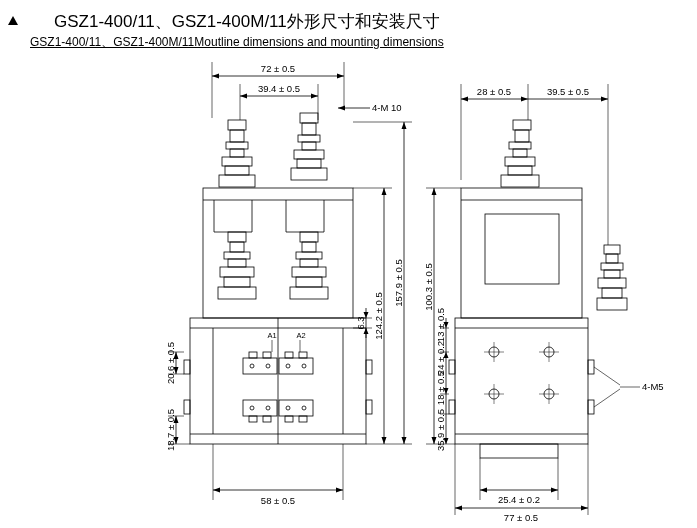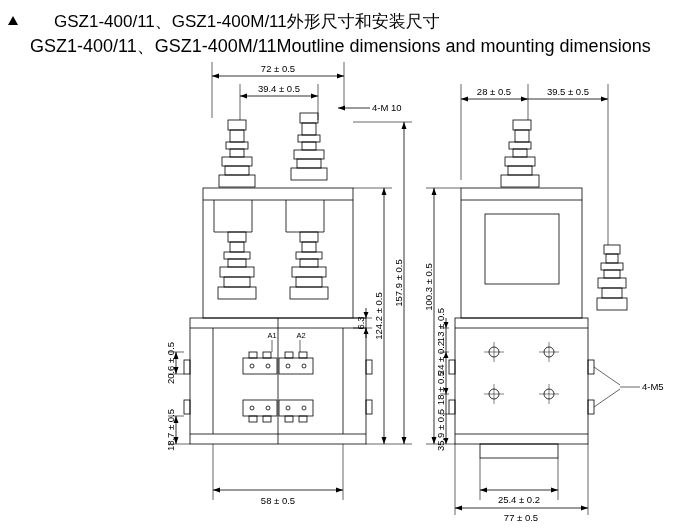--- a/index.html
+++ b/index.html
@@ -30,23 +30,24 @@
     width: 0;
     height: 0;
     border-left: 5px solid transparent;
     border-right: 5px solid transparent;
     border-bottom: 9px solid #000;
   }
   .title-line2 {
     position: absolute;
     left: 30px;
     top: 34px;
-    font-size: 18px;
+    font-size: 12px;
     color: #000;
     white-space: nowrap;
+    text-decoration: underline;
   }
   .title-t1 {
     position: absolute;
     left: 26px;
     top: 10px;
     font-size: 17px;
     white-space: nowrap;
     margin-left: 28px;
   }
   svg.drawing {

